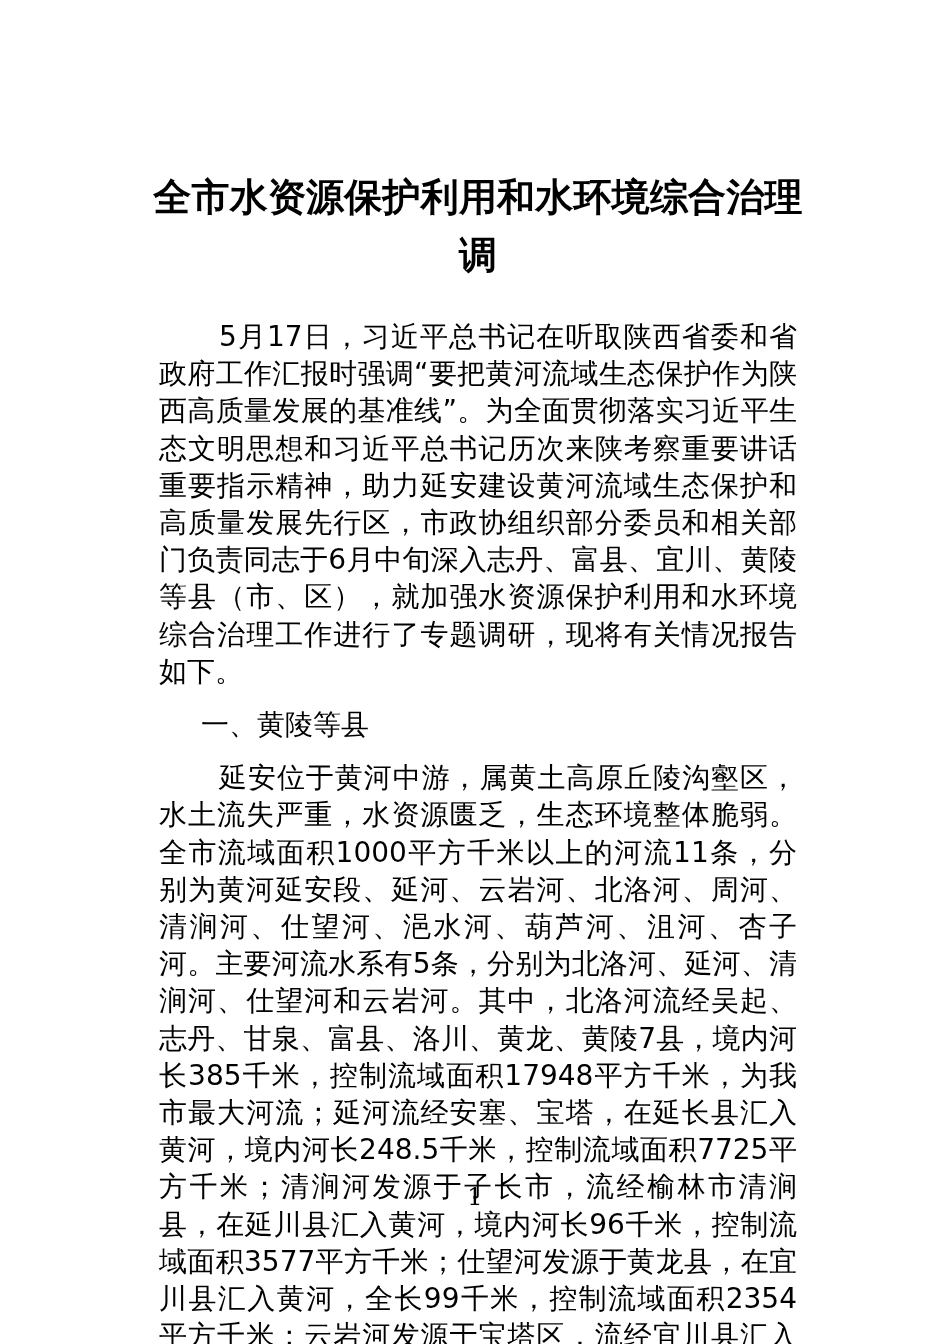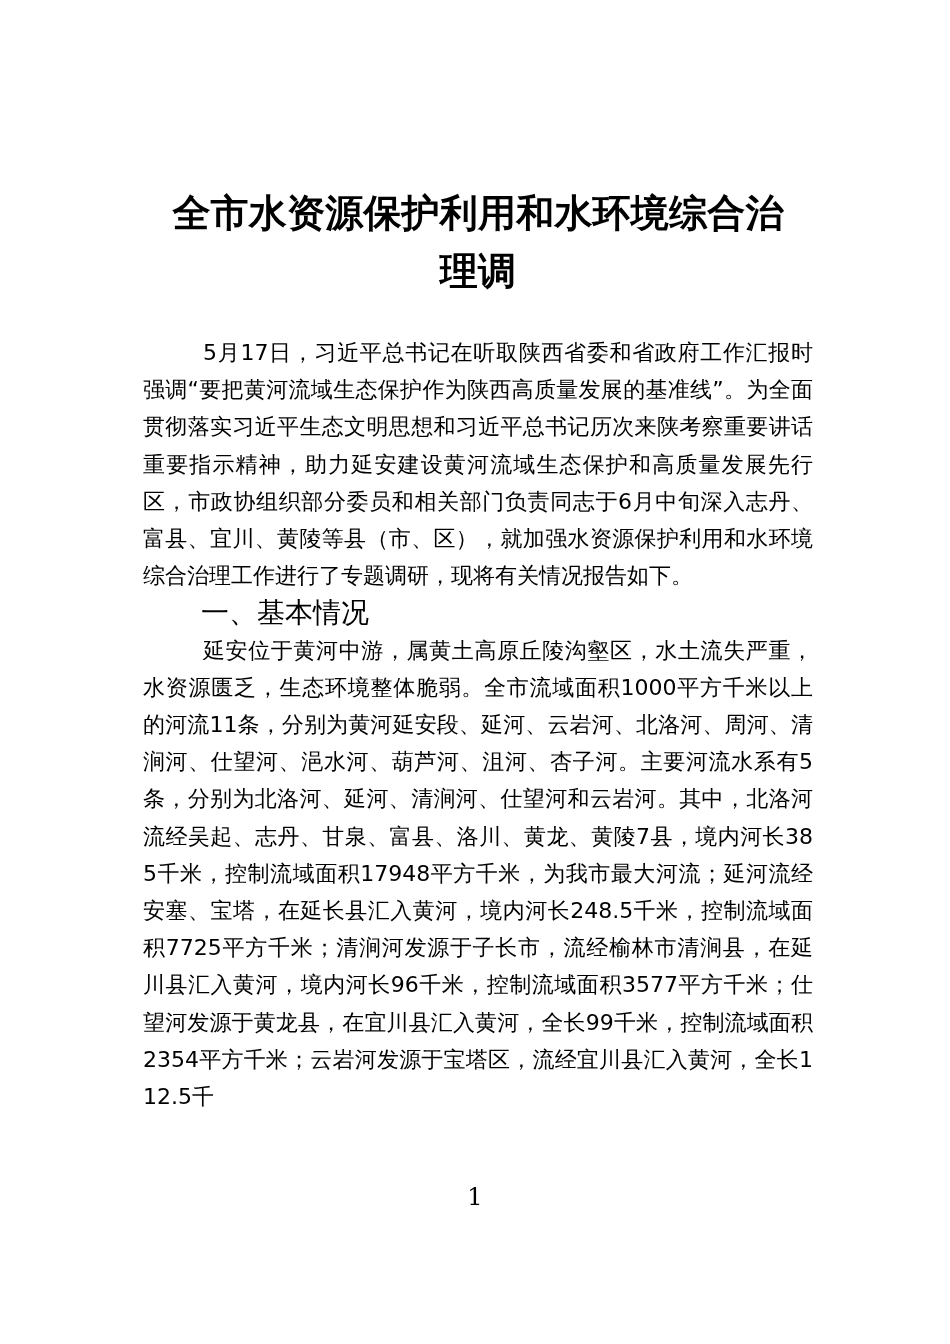--- a/index.html
+++ b/index.html
@@ -21,38 +21,38 @@
     box-sizing: border-box;
     overflow: hidden;
   }
   .content {
     position: absolute;
     left: 143px;
     top: 0;
     width: 670px;
   }
   .doc-title {
-    margin: 16px;
+    margin: 0;
     padding-top: 168px;
     font-size: 38px;
     line-height: 58px;
     font-weight: bold;
     text-align: center;
     letter-spacing: 0.2px;
     font-family: "DejaVu Sans", "Liberation Sans", sans-serif;
   }
   .title-line {
     display: block;
   }
   .body-block {
     margin-top: 34px;
   }
   p.para {
-    margin: 0;
-    font-size: 22px;
+    margin: 16px;
+    font-size: 28px;
     line-height: 37.2px;
     text-align: justify;
     text-align-last: left;
     text-indent: 60px;
     letter-spacing: 0px;
     word-break: break-all;
     font-family: "DejaVu Sans", "Liberation Sans", sans-serif;
   }
   p.heading-para {
     margin: 0;
@@ -80,21 +80,21 @@
 <div class="page">
 
   <div class="content">
 
     <h1 class="doc-title">
       <span class="title-line">全市水资源保护利用和水环境综合治理调</span>
     </h1>
 
     <div class="body-block">
       <p class="para">5月17日，习近平总书记在听取陕西省委和省政府工作汇报时强调“要把黄河流域生态保护作为陕西高质量发展的基准线”。为全面贯彻落实习近平生态文明思想和习近平总书记历次来陕考察重要讲话重要指示精神，助力延安建设黄河流域生态保护和高质量发展先行区，市政协组织部分委员和相关部门负责同志于6月中旬深入志丹、富县、宜川、黄陵等县（市、区），就加强水资源保护利用和水环境综合治理工作进行了专题调研，现将有关情况报告如下。</p>
-      <p class="heading-para">一、基本情况</p>
+      <p class="heading-para">一、黄陵等县</p>
       <p class="para">延安位于黄河中游，属黄土高原丘陵沟壑区，水土流失严重，水资源匮乏，生态环境整体脆弱。全市流域面积1000平方千米以上的河流11条，分别为黄河延安段、延河、云岩河、北洛河、周河、清涧河、仕望河、浥水河、葫芦河、沮河、杏子河。主要河流水系有5条，分别为北洛河、延河、清涧河、仕望河和云岩河。其中，北洛河流经吴起、志丹、甘泉、富县、洛川、黄龙、黄陵7县，境内河长385千米，控制流域面积17948平方千米，为我市最大河流；延河流经安塞、宝塔，在延长县汇入黄河，境内河长248.5千米，控制流域面积7725平方千米；清涧河发源于子长市，流经榆林市清涧县，在延川县汇入黄河，境内河长96千米，控制流域面积3577平方千米；仕望河发源于黄龙县，在宜川县汇入黄河，全长99千米，控制流域面积2354平方千米；云岩河发源于宝塔区，流经宜川县汇入黄河，全长112.5千</p>
     </div>
 
   </div>
 
   <div class="page-number">1</div>
 
 </div>
 
 </body></html>

